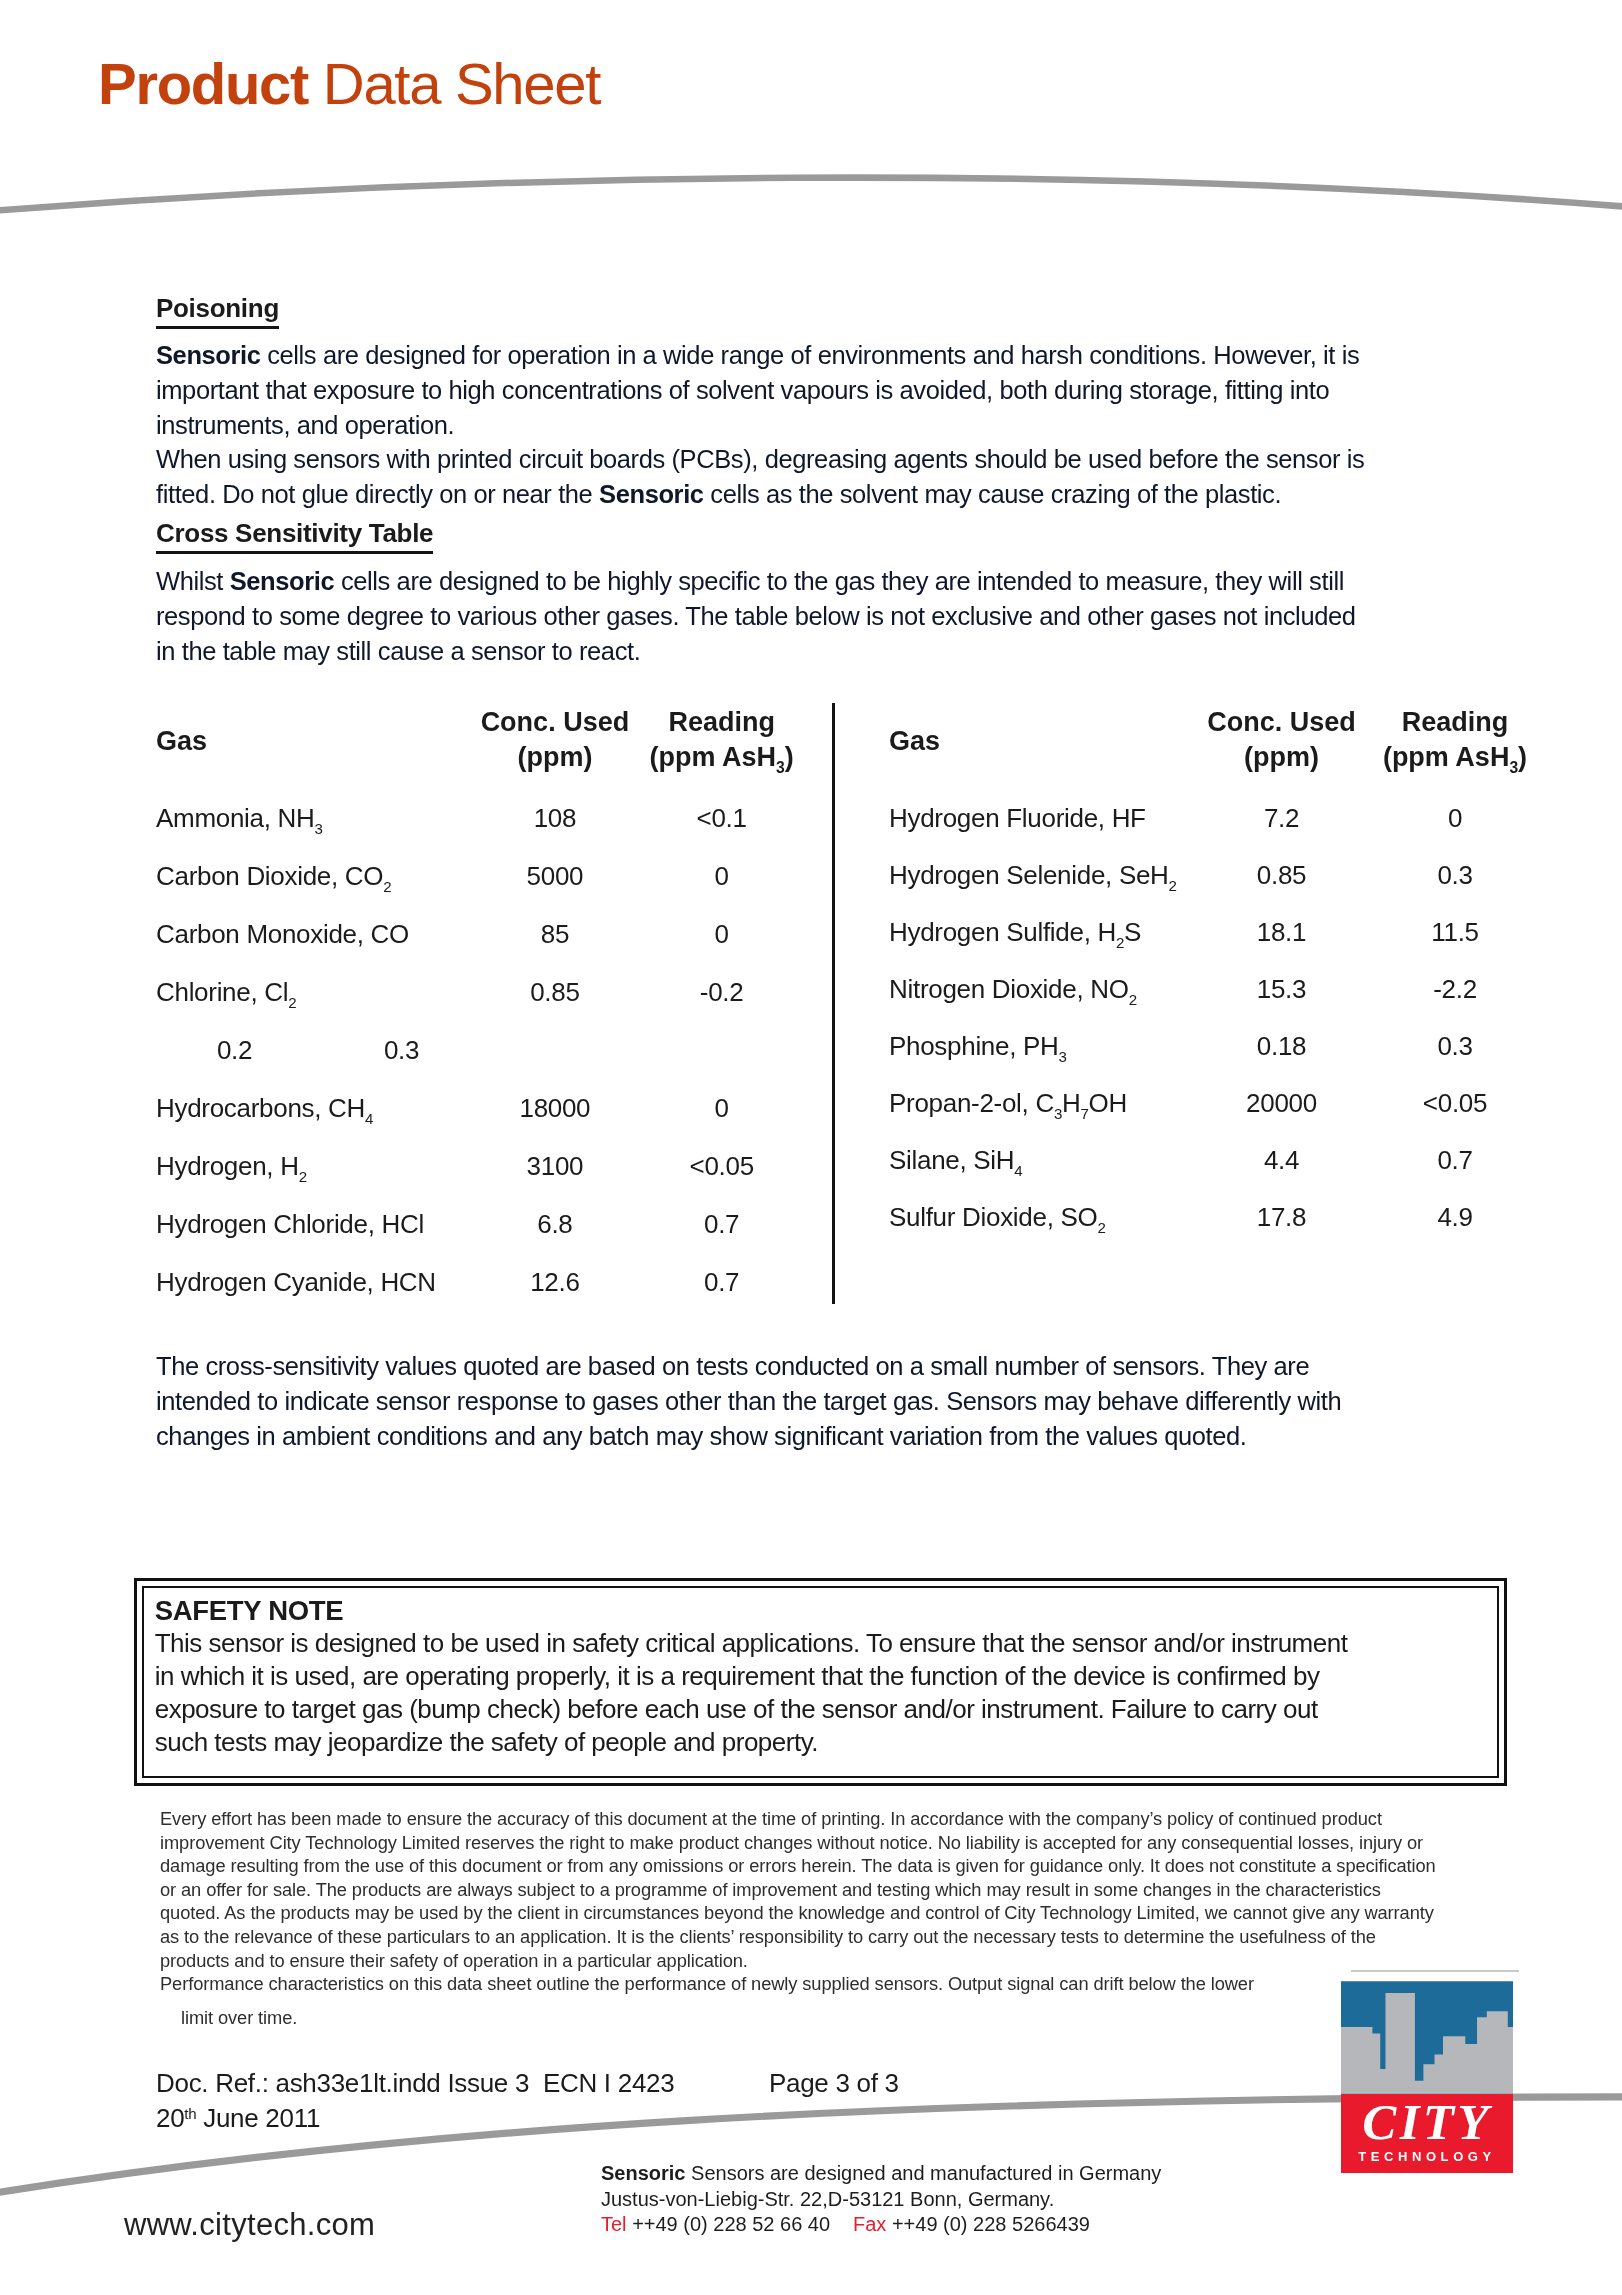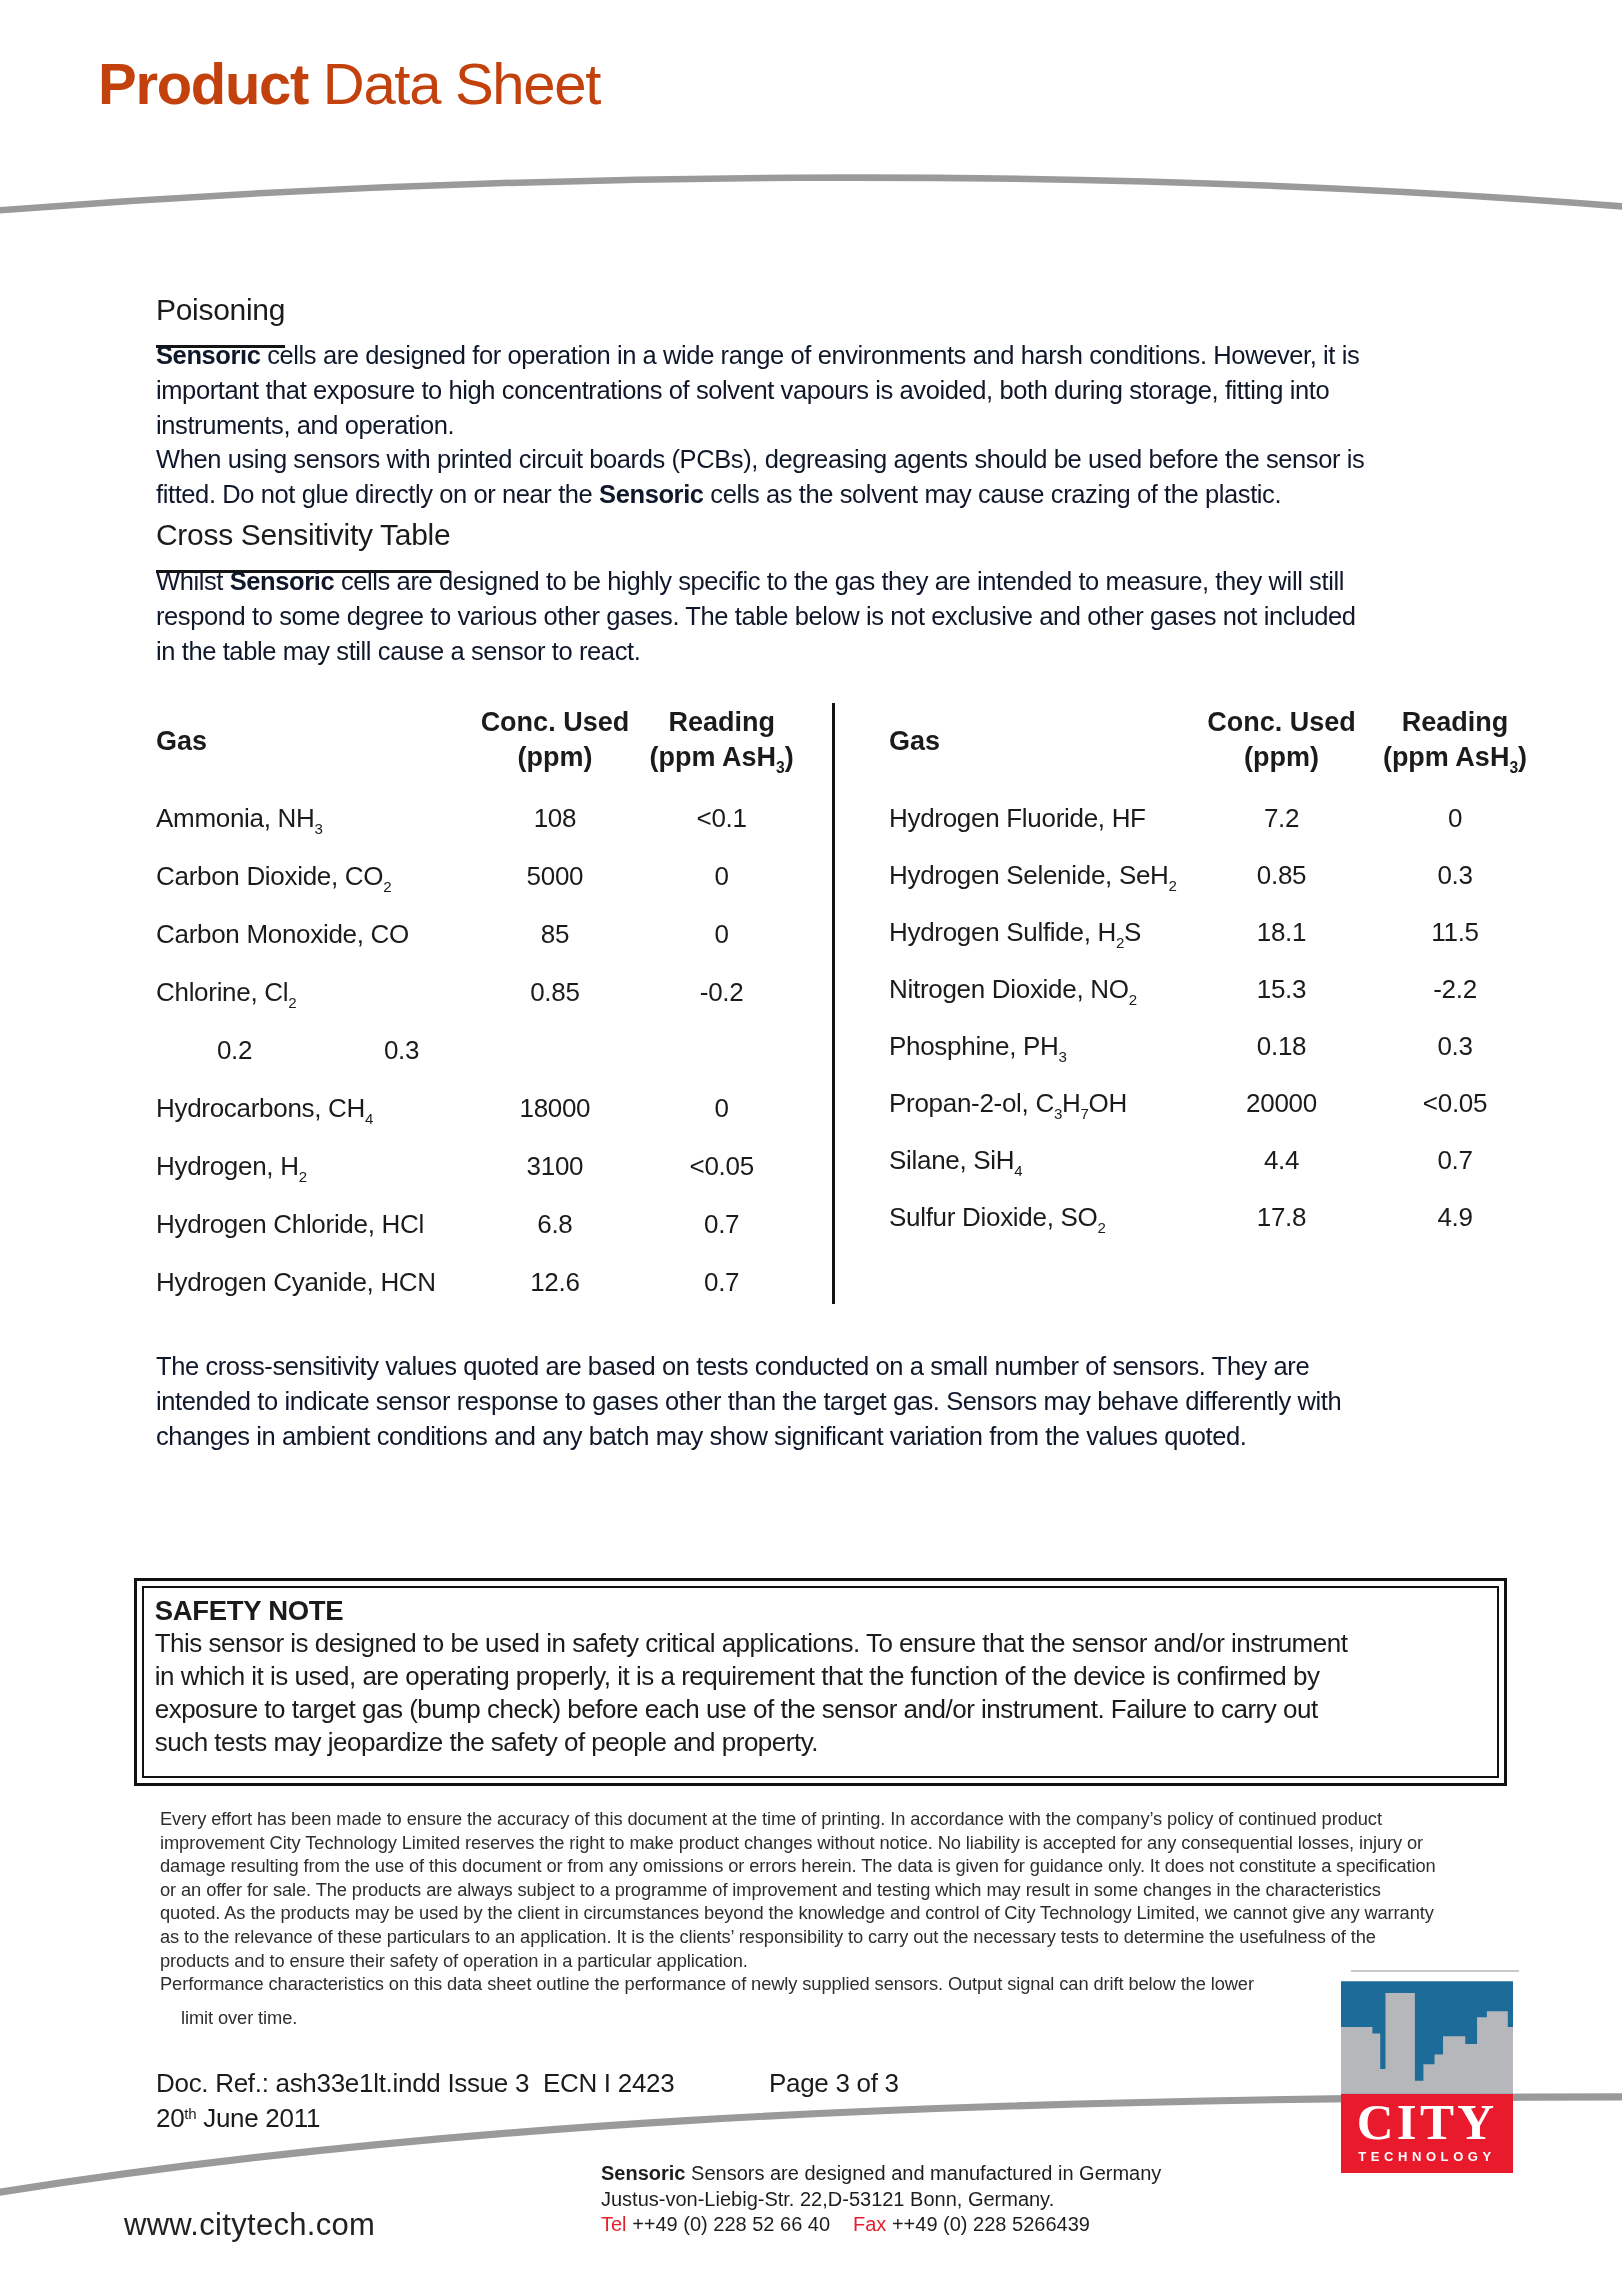--- a/index.html
+++ b/index.html
@@ -8,22 +8,22 @@
 
   
   .title{position:absolute;left:98px;top:51px;font-size:58px;line-height:65px;
          color:#c2410c;letter-spacing:-1.3px;white-space:nowrap;}
   .title .t-bold{font-weight:700;}
   .title .t-light{font-weight:400;}
 
   svg.swoosh{position:absolute;left:0;top:0;width:1623px;height:2295px;pointer-events:none;}
 
   
-  .sec-h{position:absolute;font-size:30px;font-weight:400;letter-spacing:-0.3px;
-         border-bottom:3.3px solid #141414;padding-bottom:18px;display:inline-block;}
+  .sec-h{position:absolute;font-size:26px;font-weight:700;letter-spacing:-0.3px;
+         border-bottom:3.3px solid #141414;padding-bottom:2px;display:inline-block;}
   .body-text{position:absolute;font-size:25.5px;line-height:35px;letter-spacing:-0.4px;
              color:#0f172a;white-space:nowrap;}
   b{font-weight:700;}
   sub{font-size:0.58em;vertical-align:-0.45em;}
   sup{font-size:0.58em;vertical-align:0.55em;}
 
   
   .ctable{position:absolute;top:705px;}
   .ctable .t-head{display:flex;font-weight:700;font-size:27px;line-height:35px;height:73px;}
   .ctable .t-head .c-name{align-self:center;}
@@ -60,21 +60,21 @@
   .address{position:absolute;left:601px;top:2161px;font-size:20px;line-height:25.5px;color:#1d1d1d;}
   .address .red{color:#e4202c;}
   .address .gap{display:inline-block;width:11.8px;}
 
   
   .logo{position:absolute;left:1341px;top:1981px;width:172px;height:191px;}
   .logo-rule{position:absolute;left:1351px;top:1970px;width:168px;height:2px;background:#c9c9c9;}
   .logo-red{position:absolute;left:0;top:113px;width:172px;height:79px;background:#e81a2c;
             text-align:center;color:#fff;}
   .logo-city{font-family:"Liberation Serif",serif;font-weight:700;font-size:51px;
-             line-height:54px;letter-spacing:3.3px;margin-top:1.3px;}
+             line-height:54px;letter-spacing:3.3px;margin-top:1.3px;font-style:italic;}
   .logo-tech{font-size:13px;letter-spacing:4.6px;line-height:15.7px;font-weight:bold;}
 </style>
 </head>
 <body>
 
 <div class="page">
 
   <svg class="swoosh" viewBox="0 0 2480 3508">
     <path d="M -8 322 C 760 262, 1650 250, 2486 316" fill="none" stroke="#9a9a9a" stroke-width="10"></path>
     <path d="M -8 3352 C 620 3252, 1350 3206, 2488 3205" fill="none" stroke="#9a9a9a" stroke-width="11"></path>

